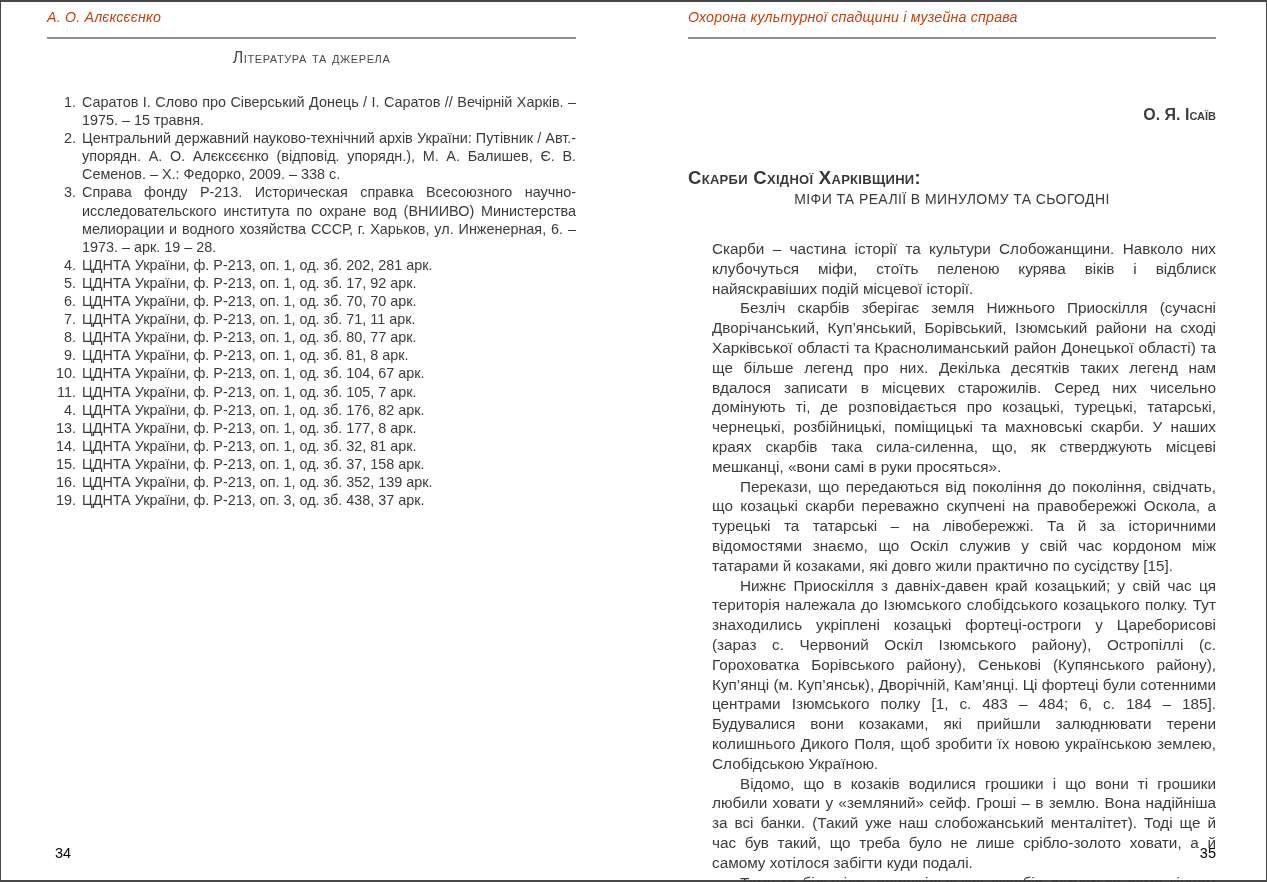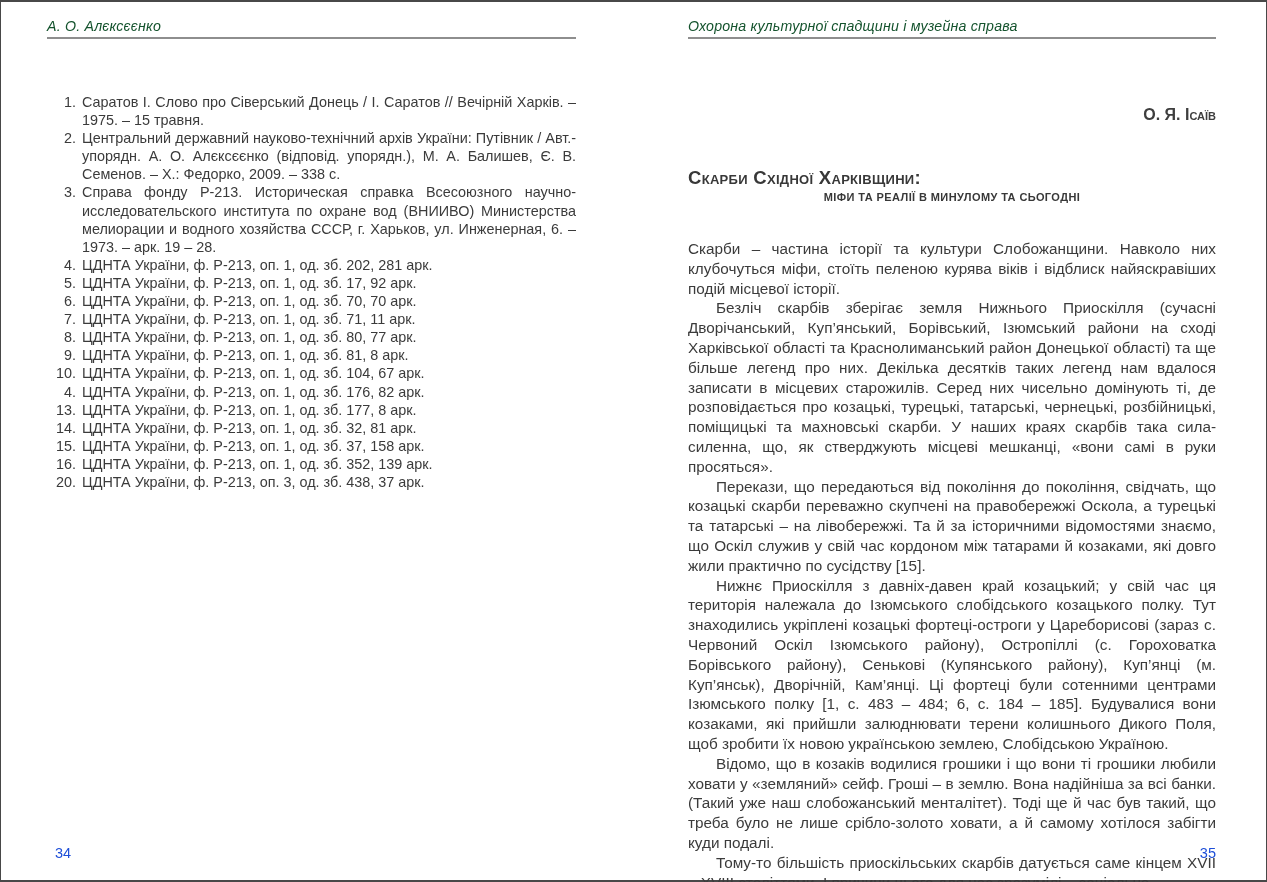--- a/index.html
+++ b/index.html
@@ -13,24 +13,24 @@
   }
   .spread {
     position: absolute; left: 0; top: 0;
     width: 1267px; height: 882px;
     background: #ffffff;
     border: 2px solid #484848;
     border-left-width: 1px; border-right-width: 1px;
   }
   
   .running-header {
-    position: absolute; top: 16px;
+    position: absolute; top: 7px;
     font-style: italic;
     font-size: 14.2px;
-    color: #14532d;
+    color: #c2410c;
     letter-spacing: 0.2px;
   }
   .running-header.left  { left: 46px;  width: 529px; text-align: left; }
   .running-header.right { left: 687px; width: 528px; text-align: left; }
   .header-rule {
     position: absolute; top: 35px; height: 2px;
     background: #8e8e8e;
   }
   .header-rule.left  { left: 46px;  width: 529px; }
   .header-rule.right { left: 687px; width: 528px; }
@@ -53,21 +53,21 @@
     flex: 0 0 35px;
     text-align: right;
     padding-right: 6px;
   }
   .ref-text {
     flex: 1 1 auto;
     text-align: justify;
   }
   .page-num {
     position: absolute; top: 843px;
-    font-size: 14.5px; color: #1d4ed8;
+    font-size: 14.5px; color: #000000;
   }
   .page-num.left  { left: 54px; }
   .page-num.right { left: 687px; width: 528px; text-align: right; }
 
   
   .author-line {
     position: absolute; left: 687px; top: 104px; width: 528px;
     text-align: right;
     font-weight: bold; 
     font-variant: small-caps;
@@ -80,47 +80,49 @@
     font-weight: bold;
     font-variant: small-caps;
     font-size: 18.5px;
     letter-spacing: 0.3px;
     color: #383838;
     line-height: 22px;
   }
   .article-subtitle {
     position: absolute; left: 687px; top: 189px; width: 528px;
     text-align: center;
-    font-weight: bold;
+    font-weight: normal;
     text-transform: uppercase;
-    font-size: 11px;
+    font-size: 14px;
     letter-spacing: 0.4px;
     color: #383838;
   }
   .body-text {
     position: absolute; left: 687px; top: 237px; width: 528px;
     font-size: 15.3px; line-height: 19.8px;
     color: #3b3b3b;
   }
   .body-text p {
     text-align: justify;
     text-indent: 28px;
+    margin-left: 24px;
   }
   .body-text p.no-indent { text-indent: 0; }
 </style>
 </head>
 <body>
 
 <div class="spread">
 
   <div class="running-header left">А. О. Алєксєєнко</div>
   <div class="header-rule left"></div>
   <div class="header-rule right"></div>
   <div class="running-header right">Охорона культурної спадщини і музейна справа</div>
 
+  <div class="lit-heading">Література та джерела</div>
 
   <div class="ref-list">
     <div class="ref">
         <span class="ref-num">1.</span>
         <span class="ref-text">Саратов І. Слово про Сіверський Донець / І. Саратов // Вечірній Харків. – 1975. – 15 травня.</span>
       </div>
     <div class="ref">
         <span class="ref-num">2.</span>
         <span class="ref-text">Центральний державний науково-технічний архів України: Путівник / Авт.-упорядн. А. О. Алєксєєнко (відповід. упорядн.), М. А. Балишев, Є. В. Семенов. – Х.: Федорко, 2009. – 338 с.</span>
       </div>
@@ -150,41 +152,45 @@
       </div>
     <div class="ref">
         <span class="ref-num">9.</span>
         <span class="ref-text">ЦДНТА України, ф. Р-213, оп. 1, од. зб. 81, 8 арк.</span>
       </div>
     <div class="ref">
         <span class="ref-num">10.</span>
         <span class="ref-text">ЦДНТА України, ф. Р-213, оп. 1, од. зб. 104, 67 арк.</span>
       </div>
     <div class="ref">
+        <span class="ref-num">11.</span>
+        <span class="ref-text">ЦДНТА України, ф. Р-213, оп. 1, од. зб. 105, 7 арк.</span>
+      </div>
+    <div class="ref">
         <span class="ref-num">4.</span>
         <span class="ref-text">ЦДНТА України, ф. Р-213, оп. 1, од. зб. 176, 82 арк.</span>
       </div>
     <div class="ref">
         <span class="ref-num">13.</span>
         <span class="ref-text">ЦДНТА України, ф. Р-213, оп. 1, од. зб. 177, 8 арк.</span>
       </div>
     <div class="ref">
         <span class="ref-num">14.</span>
         <span class="ref-text">ЦДНТА України, ф. Р-213, оп. 1, од. зб. 32, 81 арк.</span>
       </div>
     <div class="ref">
         <span class="ref-num">15.</span>
         <span class="ref-text">ЦДНТА України, ф. Р-213, оп. 1, од. зб. 37, 158 арк.</span>
       </div>
     <div class="ref">
         <span class="ref-num">16.</span>
         <span class="ref-text">ЦДНТА України, ф. Р-213, оп. 1, од. зб. 352, 139 арк.</span>
       </div>
     <div class="ref">
-        <span class="ref-num">20.</span>
+        <span class="ref-num">19.</span>
         <span class="ref-text">ЦДНТА України, ф. Р-213, оп. 3, од. зб. 438, 37 арк.</span>
       </div>
   </div>
 
   <div class="page-num left">34</div>
 
   <div class="author-line">О. Я. Ісаїв</div>
   <div class="article-title">Скарби Східної Харківщини:</div>
   <div class="article-subtitle">міфи та реалії в минулому та сьогодні</div>
 

